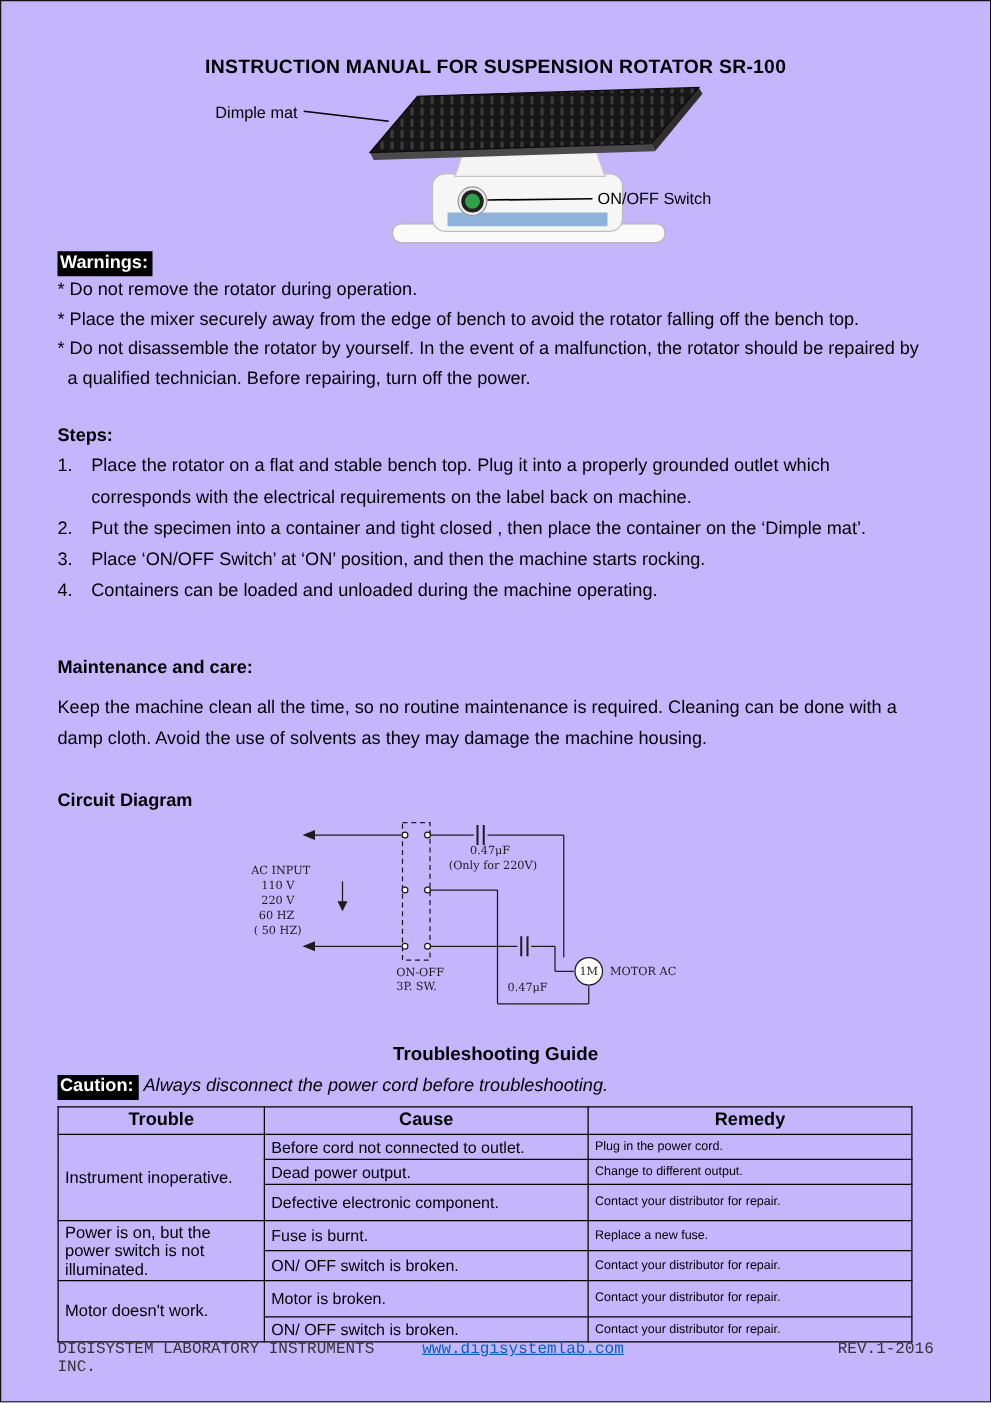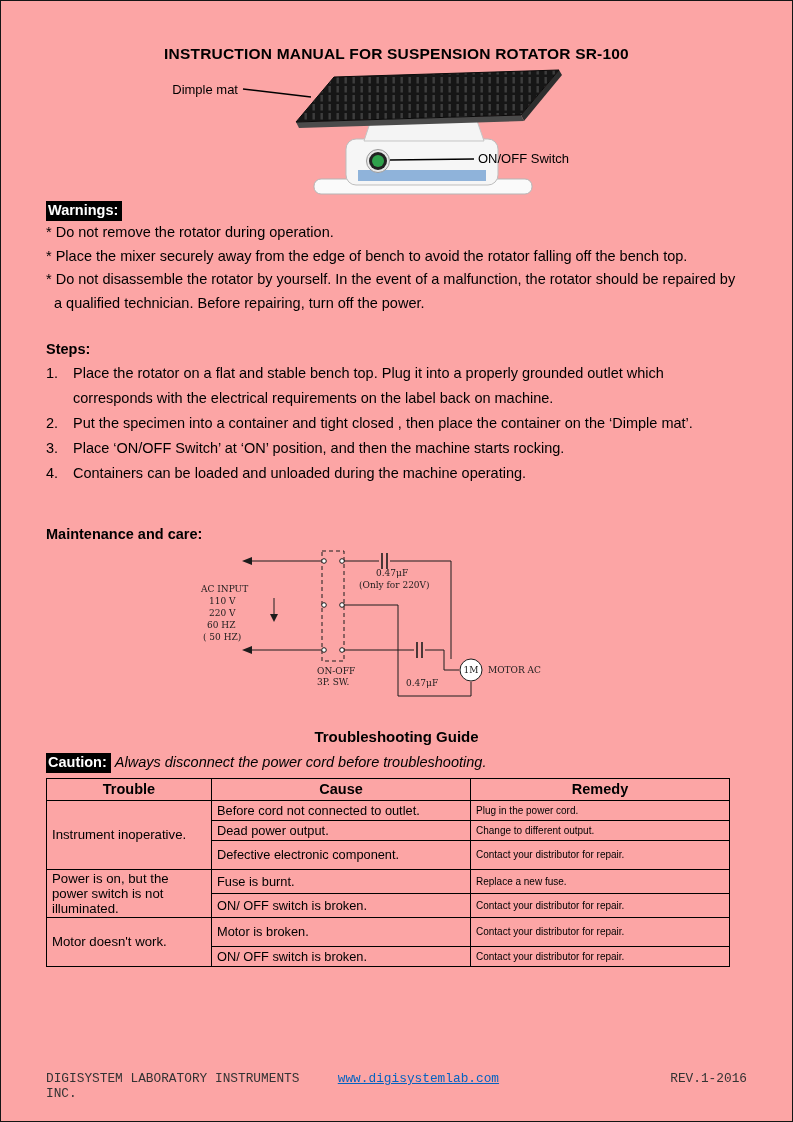--- a/index.html
+++ b/index.html
@@ -1,21 +1,21 @@
 <!DOCTYPE html>
 <html><head>
 <meta charset="utf-8">
 <style>
   html,body { margin:0; padding:0; background:#e8e8e8; }
   .page {
     position:relative;
     width:793px; height:1122px;
     margin:0 auto;
     box-sizing:border-box;
-    background:#fca5a5;
+    background:#c4b5fd;
     border:1px solid #141414;
     padding:44px 45px 0 45px;
     font-family:"Liberation Sans", sans-serif;
     font-size:14.5px;
     color:#000;
     overflow:hidden;
   }
   .title { text-align:center; font-weight:bold; font-size:15.5px; letter-spacing:0.2px; }
   .figure { margin-top:4px; }
   .figure svg { display:block; }
@@ -135,23 +135,25 @@
       <span class="txt">Place ‘ON/OFF Switch’ at ‘ON’ position, and then the machine starts rocking.</span>
     </div>
     <div class="step">
       <span class="num">4.</span>
       <span class="txt">Containers can be loaded and unloaded during the machine operating.</span>
     </div>
   </div>
 
   <div>
     <div class="sec-heading maint-heading">Maintenance and care:</div>
+    <div class="maint-body">Keep the machine clean all the time, so no routine maintenance is required. Cleaning can be done with a damp cloth. Avoid the use of solvents as they may damage the machine housing.</div>
   </div>
 
   <div class="circuit">
+    <div class="sec-heading circuit-heading">Circuit Diagram</div>
     <svg width="703" height="150" viewBox="0 0 703 150">
       <g>
 
         <line class="ckt-line" x1="204" y1="13" x2="275" y2="13"></line>
         <polygon points="196,13 206,9 206,17" fill="#1c1c1c"></polygon>
         <line class="ckt-line" x1="204" y1="102" x2="275" y2="102"></line>
         <polygon points="196,102 206,98 206,106" fill="#1c1c1c"></polygon>
 
         <line class="ckt-line" x1="228" y1="50" x2="228" y2="68"></line>
         <polygon points="228,74 224,66 232,66" fill="#1c1c1c"></polygon>

